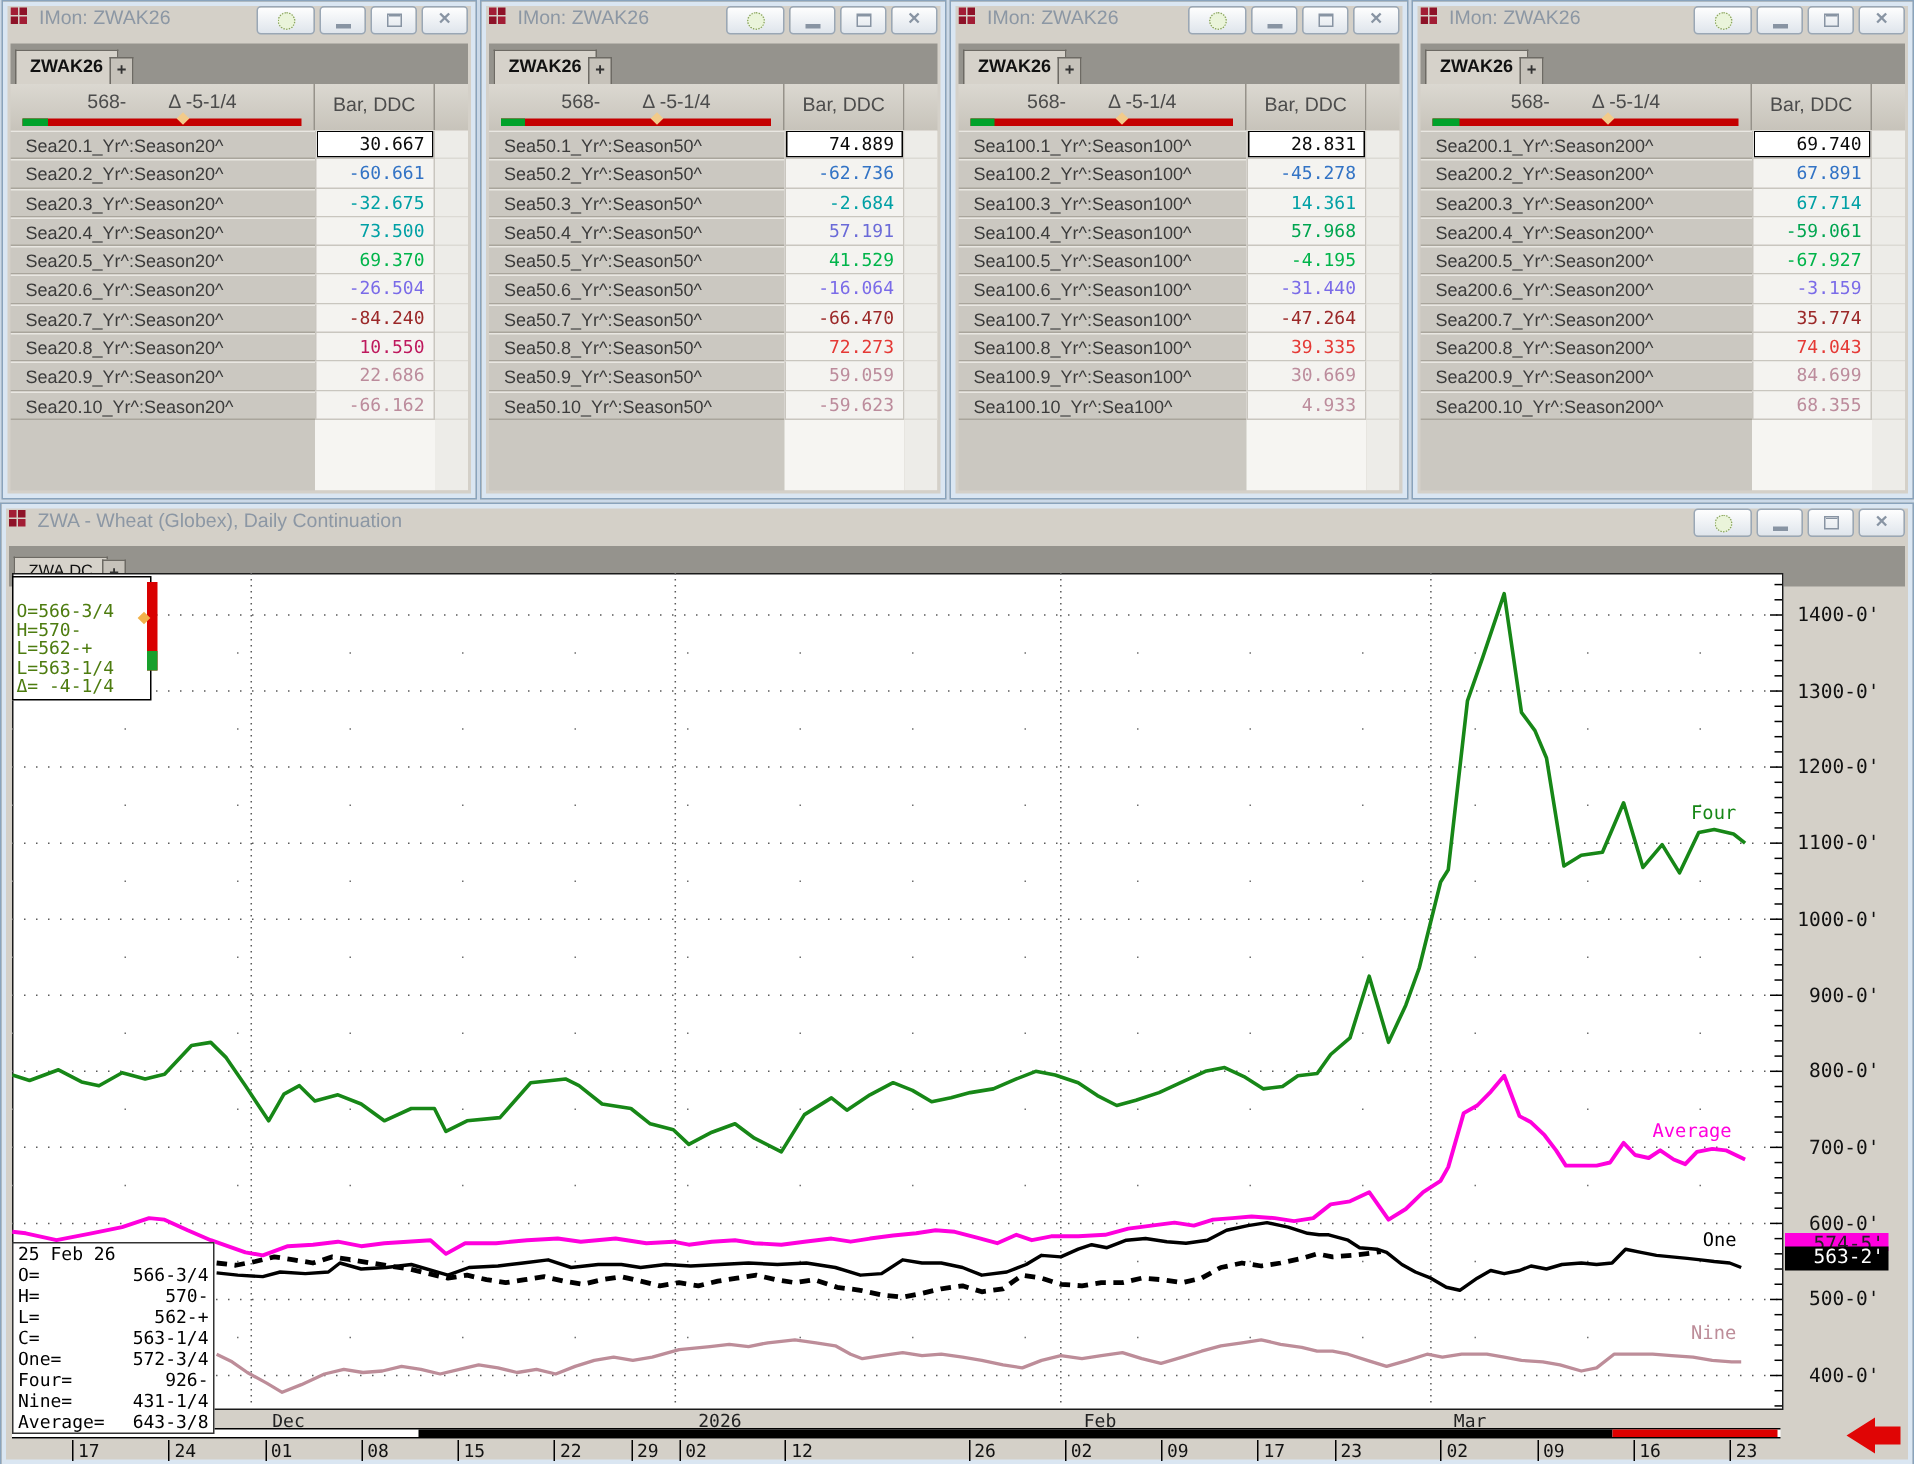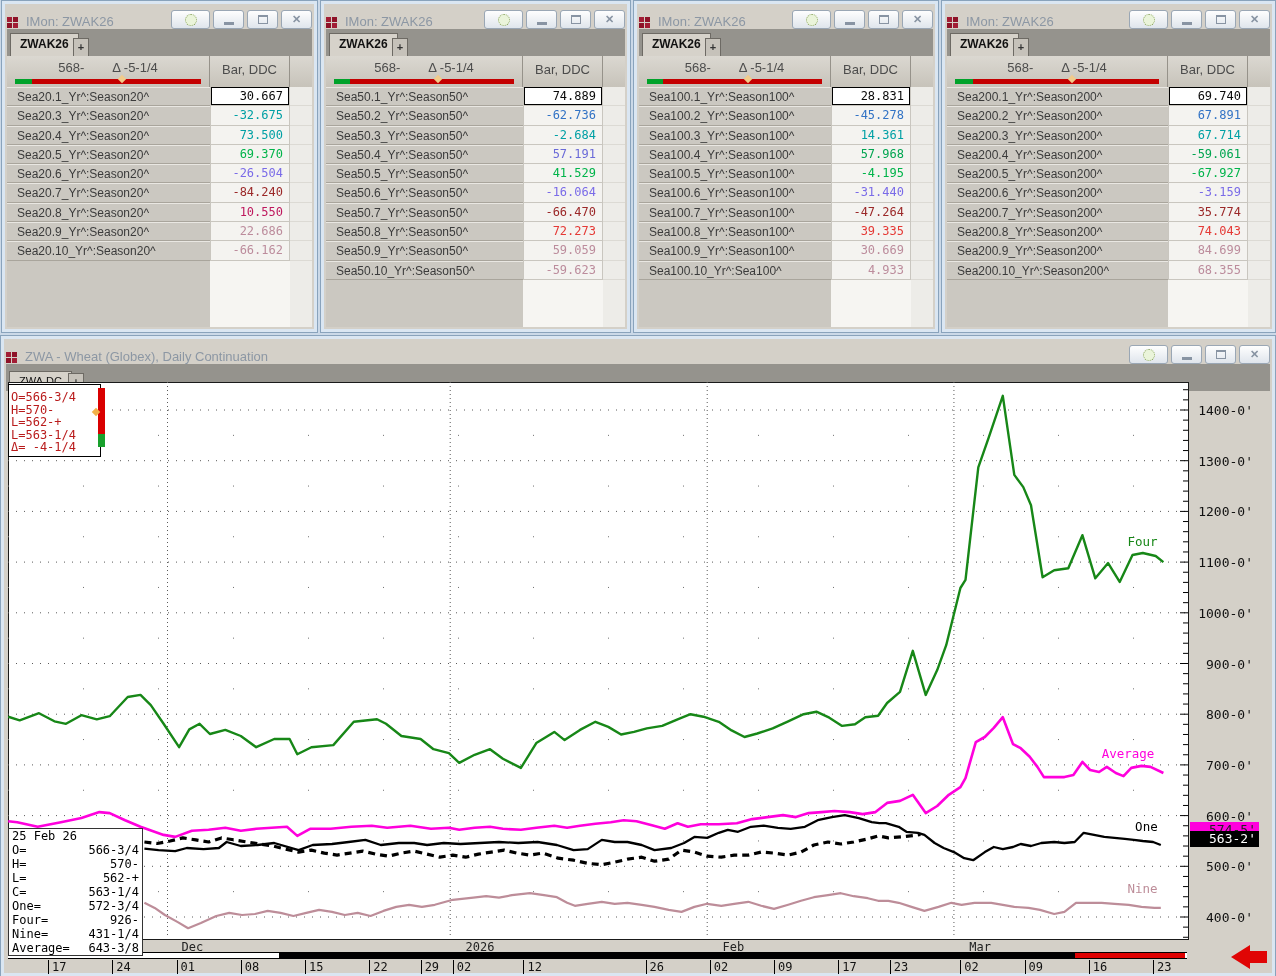--- a/index.html
+++ b/index.html
@@ -1,18 +1,18 @@
 <!DOCTYPE html>
 <html><head>
 <meta charset="utf-8">
 <style>
   html,body{margin:0;padding:0;background:#cbd9e8;font-family:"Liberation Sans",sans-serif;}
   #screen{position:relative;width:1276px;height:976px;overflow:hidden;background:#cbd9e8;}
   .win{position:absolute;top:0;height:331px;background:#d4d0c8;border:1px solid #89a3bc;box-shadow:inset 0 0 0 3px #dae6f2;}
-  .titlebar{height:25px;margin:3px 5px 0 5px;display:flex;align-items:flex-end;gap:6px;font-size:13px;color:#8c97a4;}
+  .titlebar{height:25px;margin:3px 5px 0 5px;display:flex;align-items:flex-start;gap:6px;font-size:13px;color:#8c97a4;}
   .appicon{width:13px;height:13px;flex:0 0 13px;}
   .wtitle{white-space:nowrap;overflow:hidden;}
   .wbtns{margin-left:auto;display:flex;gap:3px;}
   .wb{width:29px;height:17px;background:linear-gradient(#fefefe,#dfe5ec);border:1px solid #9aa7b5;border-radius:3px;display:flex;align-items:center;justify-content:center;}
   .wb.circle{width:37px;}
   .wb.circle i{width:10px;height:10px;border:1px dotted #8aa45e;border-radius:50%;background:#eaf4da;}
   .glyph-min{width:10px;height:3px;background:#8894a3;margin-top:7px;}
   .glyph-rest{width:8px;height:7px;border:1px solid #8894a3;box-shadow:inset 0 1px 0 #8894a3;}
   .glyph-x{font-size:11px;font-weight:bold;color:#8894a3;line-height:1;}
   .tabrow{height:27px;margin:0 5px;background:#95938d;position:relative;}
@@ -33,21 +33,21 @@
   .trow{position:relative;display:flex;height:19.3px;box-sizing:border-box;}
   .trow .name{flex:1;background:#cbc8c1;border-top:1px solid #e9e7e2;border-bottom:1px solid #a9a59c;color:#3b3b3b;font-size:12px;padding:2px 0 0 10px;box-sizing:border-box;white-space:nowrap;overflow:hidden;}
   .trow .val{width:80px;background:#f4f3f0;border:1px solid #c9c6bf;border-top:none;font-family:"DejaVu Sans Mono",monospace;font-size:12px;text-align:right;padding:2px 6px 0 0;box-sizing:border-box;}
   .trow.selected .val{background:#fff;box-shadow:inset 0 0 0 1px #000;}
   .trow .strip{width:22px;background:#edece8;border-bottom:1px solid #dcdad4;box-sizing:border-box;}
   
   #chartwin{left:0;top:335px;width:1274px;height:640px;}
   #plot{position:absolute;left:7px;top:46px;width:1179px;height:556px;background:#fff;border:1px solid #1a1a1a;}
   #yaxis .ylab{position:absolute;width:62px;text-align:right;font-family:"DejaVu Sans Mono",monospace;font-size:13px;color:#111;}
   .badge{position:absolute;left:1189px;width:69px;text-align:right;font-family:"DejaVu Sans Mono",monospace;font-size:13px;padding:0 3px 0 0;box-sizing:border-box;overflow:hidden;}
-  #infobox{position:absolute;left:7px;top:48px;width:89px;background:#fff;border:1px solid #000;font-family:"DejaVu Sans Mono",monospace;font-size:12px;line-height:12.6px;padding:6px 0 2px 2px;color:#b91c1c;}
+  #infobox{position:absolute;left:7px;top:48px;width:89px;background:#fff;border:1px solid #000;font-family:"DejaVu Sans Mono",monospace;font-size:12px;line-height:12.6px;padding:16px 0 2px 2px;color:#4d7c0f;}
   #candle{position:absolute;left:97px;top:52px;width:7px;height:59px;background:#d90000;}
   #candle i{position:absolute;left:0;right:0;bottom:0;height:13px;background:#18a02c;}
   #candle b{position:absolute;left:-5px;top:21px;width:6px;height:6px;background:#f2b24a;transform:rotate(45deg);}
   #tooltip{position:absolute;left:7px;top:492px;width:135px;background:#fff;border:1px solid #333;font-family:"DejaVu Sans Mono",monospace;font-size:12px;line-height:14px;color:#000;padding:0 3px;box-sizing:border-box;}
   .tline{display:flex;justify-content:space-between;}
   #monthrow .mlab{position:absolute;font-family:"DejaVu Sans Mono",monospace;font-size:12px;color:#222;top:604px;padding-left:16px;}
   #navtrack{position:absolute;left:7px;top:616px;width:1179px;height:7px;background:#fff;border-top:1px solid #000;border-bottom:1px solid #000;box-sizing:border-box;}
   #navtrack .nblack{position:absolute;top:0;bottom:0;background:#000;}
   #navtrack .nred{position:absolute;top:0;bottom:0;background:#dd0000;}
   #daylabels .dlab{position:absolute;top:624px;height:14px;border-left:1px solid #000;padding:0 0 0 3px;font-family:"DejaVu Sans Mono",monospace;font-size:12px;color:#111;}
@@ -102,20 +102,25 @@
       </div>
       <div class="gh-col">Bar, DDC</div>
       <div class="gh-strip"></div>
     </div>
     <div class="rows">
       <div class="colbg"></div>
         <div class="stripbg"></div>
     <div class="trow selected">
           <span class="name">Sea20.1_Yr^:Season20^</span>
           <span class="val" style="color: rgb(10, 10, 10);">30.667</span>
+          <span class="strip"></span>
+        </div>
+        <div class="trow">
+          <span class="name">Sea20.2_Yr^:Season20^</span>
+          <span class="val" style="color: rgb(50, 115, 197);">-60.661</span>
           <span class="strip"></span>
         </div>
         <div class="trow">
           <span class="name">Sea20.3_Yr^:Season20^</span>
           <span class="val" style="color: rgb(0, 160, 165);">-32.675</span>
           <span class="strip"></span>
         </div>
         <div class="trow">
           <span class="name">Sea20.4_Yr^:Season20^</span>
           <span class="val" style="color: rgb(0, 160, 165);">73.500</span>

